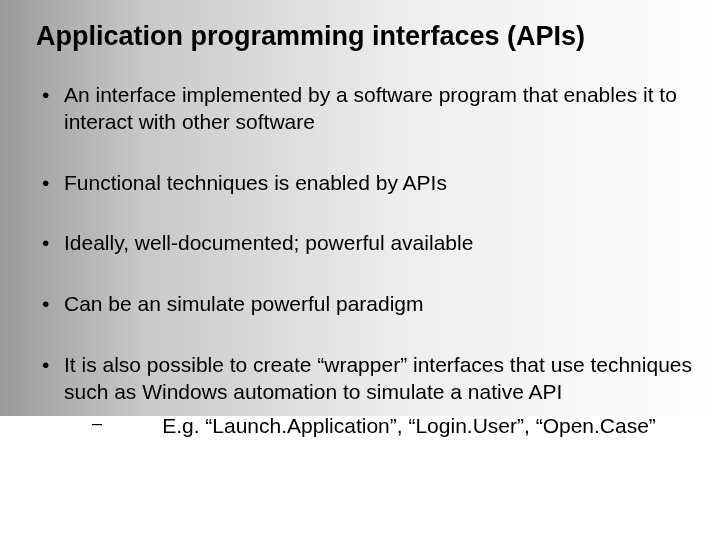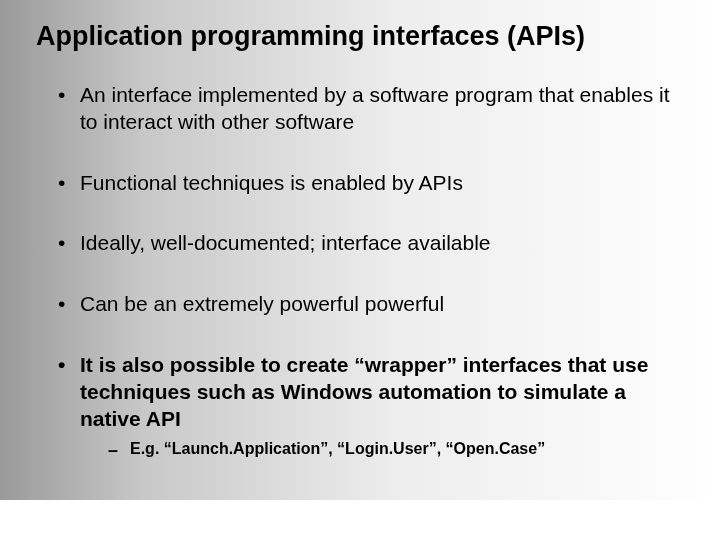--- a/index.html
+++ b/index.html
@@ -5,70 +5,70 @@
   html, body {
     margin: 0;
     padding: 0;
     width: 720px;
     height: 540px;
     overflow: hidden;
     font-family: Arial, Helvetica, sans-serif;
   }
   .slide {
     width: 720px;
-    height: 500px;
+    height: 416px;
     background: linear-gradient(to right, #9a9a9a 0%, #c8c8c8 20%, #ededed 55%, #ffffff 100%);
     box-sizing: border-box;
     padding: 20px 16px 20px 36px;
     color: #000;
   }
   .title {
     font-size: 27px;
     font-weight: bold;
     margin: 0 0 28px 0;
     line-height: 1.25;
     color: #000;
   }
   ul.bullets {
     list-style: none;
     padding: 0;
-    margin: 16px;
+    margin: 0;
   }
   ul.bullets > li {
     position: relative;
     padding-left: 28px;
     font-size: 21px;
     line-height: 1.28;
     margin-bottom: 34px;
     color: #000;
   }
   ul.bullets > li:last-of-type {
     margin-bottom: 10px;
-    font-weight: bold;
   }
   ul.bullets > li::before {
     content: "•";
     position: absolute;
     left: 6px;
     top: 0;
     font-size: 21px;
     color: #000;
   }
   ul.sub {
     list-style: none;
     padding: 0;
     margin: 6px 0 0 0;
   }
   ul.sub > li {
     position: relative;
     padding-left: 28px;
-    font-size: 16px;
+    font-size: 21px;
     line-height: 1.3;
     color: #000;
     margin-left: 22px;
+    text-align: center;
   }
   ul.sub > li::before {
     content: "–";
     position: absolute;
     left: 6px;
     top: 0;
     font-size: 18px;
     color: #000;
   }
   .b2 b { font-weight: normal; }
@@ -80,24 +80,24 @@
   <h1 class="title">Application programming interfaces (APIs)</h1>
 
   <ul class="bullets">
     <li>
       <span>An interface implemented by a software program that enables it to interact with other software</span>
     </li>
     <li class="b2">
       <b>Functional</b><span> techniques is enabled by APIs</span>
     </li>
     <li>
-      <span>Ideally, well-documented; interface available</span>
+      <span>Ideally, well-documented; powerful available</span>
     </li>
     <li>
-      <span>Can be an extremely powerful powerful</span>
+      <span>Can be an simulate powerful paradigm</span>
     </li>
     <li>
       <span>It is also possible to create “wrapper” interfaces that use techniques such as Windows automation to simulate a native API</span>
       <ul class="sub">
         <li>
           <span>E.g. “Launch.Application”, “Login.User”, “Open.Case”</span>
         </li>
       </ul>
     </li>
   </ul>

